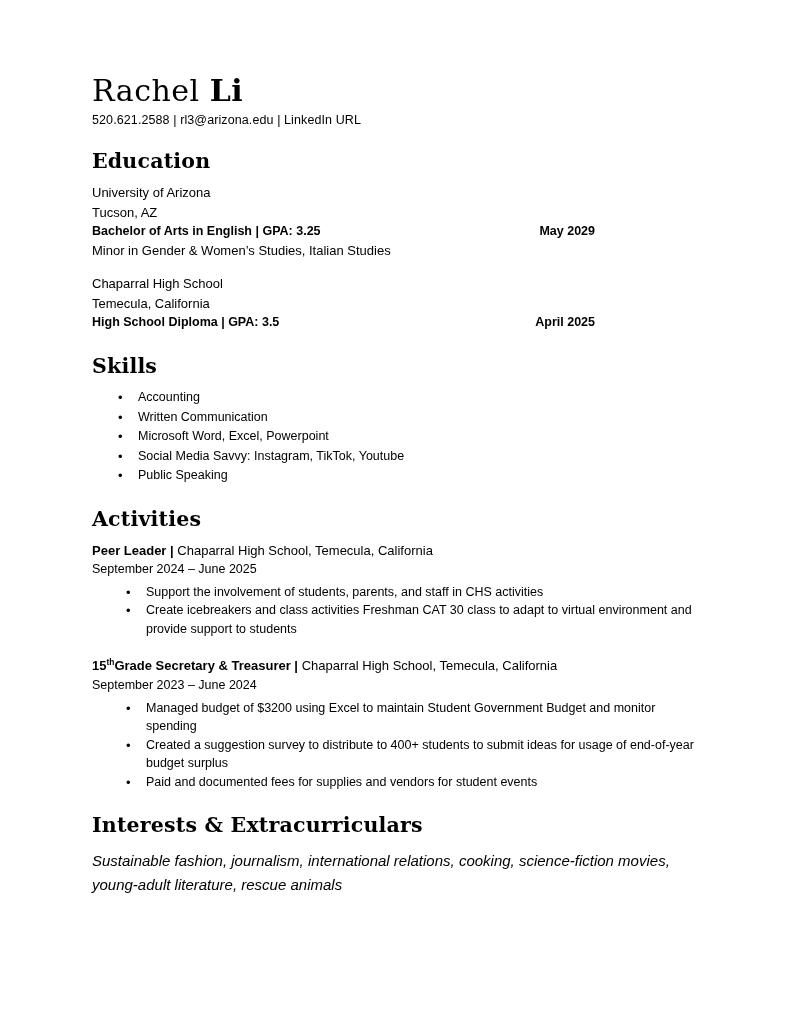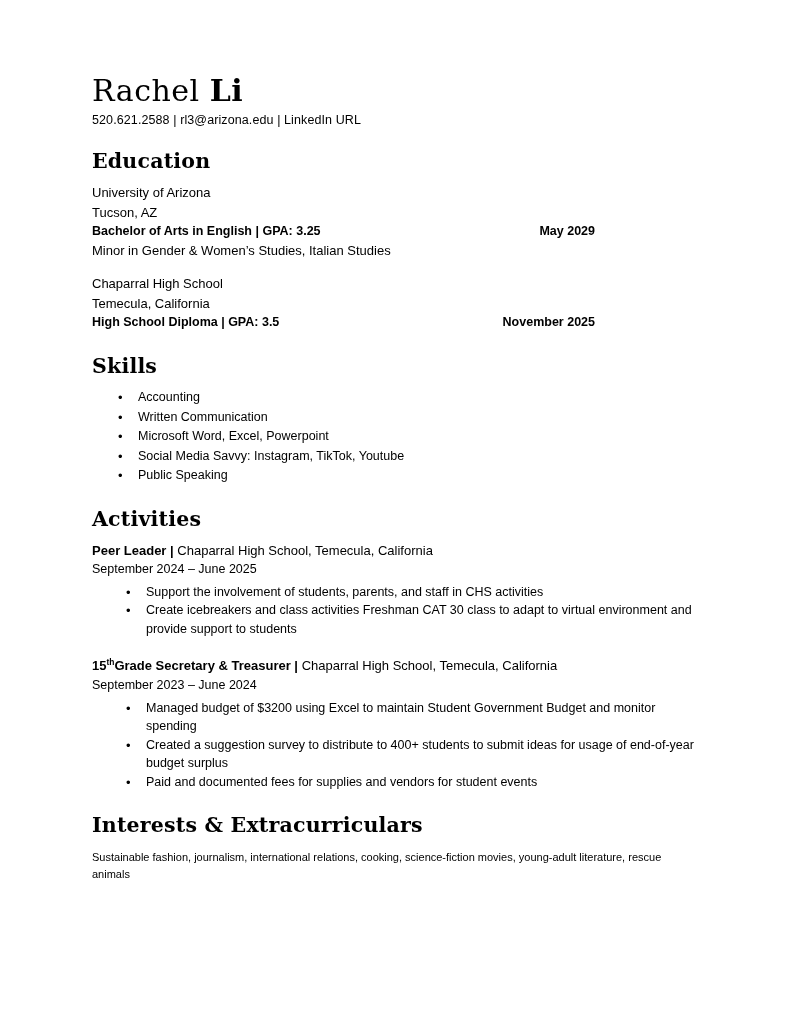--- a/index.html
+++ b/index.html
@@ -94,24 +94,25 @@
     font-size: 13px;
     line-height: 1.5;
   }
   .activity-head .role { font-weight: 700; }
   .activity-dates {
     font-size: 12.5px;
     line-height: 1.5;
   }
   sup { font-size: 0.65em; vertical-align: super; }
   .para {
-    font-size: 11px;
+    font-size: 15px;
     line-height: 1.55;
     margin-top: 12px;
     max-width: 600px;
+    font-style: italic;
   }
   .skills-wrap { margin-top: 6px; }
 </style>
 </head>
 <body>
 
 <div class="page">
 
   <div class="name"><span class="first">Rachel </span><span class="last">Li</span></div>
   <div class="contact">520.621.2588 | rl3@arizona.edu | LinkedIn URL</div>
@@ -126,21 +127,21 @@
         <div class="right">May 2029</div>
       </div>
       <div class="line">Minor in Gender &amp; Women’s Studies, Italian Studies</div>
     </div>
     <div class="gap"></div>
     <div>
       <div class="line">Chaparral High School</div>
       <div class="line">Temecula, California</div>
       <div class="row">
         <div class="left bold">High School Diploma | GPA: 3.5</div>
-        <div class="right">November 2025</div>
+        <div class="right">April 2025</div>
       </div>
     </div>
   </div>
 
   <div class="section-title">Skills</div>
   <div class="skills-wrap">
     <ul class="bullets">
       <li>Accounting</li>
       <li>Written Communication</li>
       <li>Microsoft Word, Excel, Powerpoint</li>

